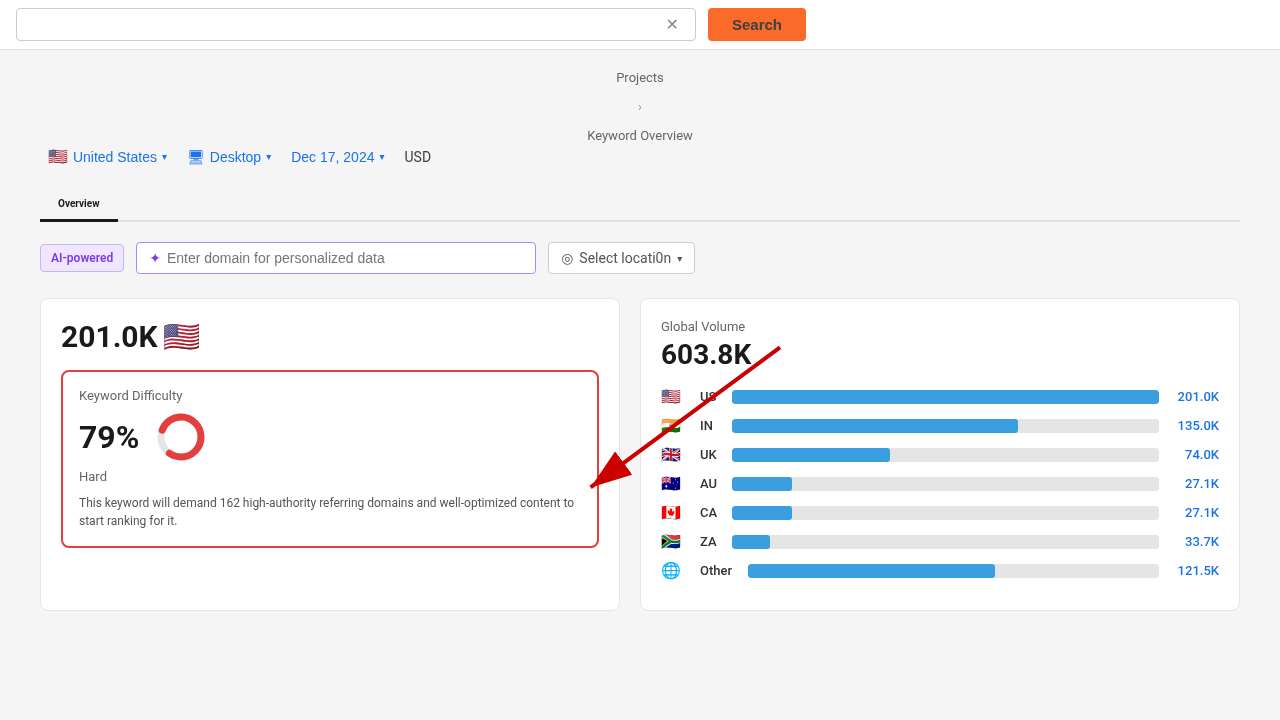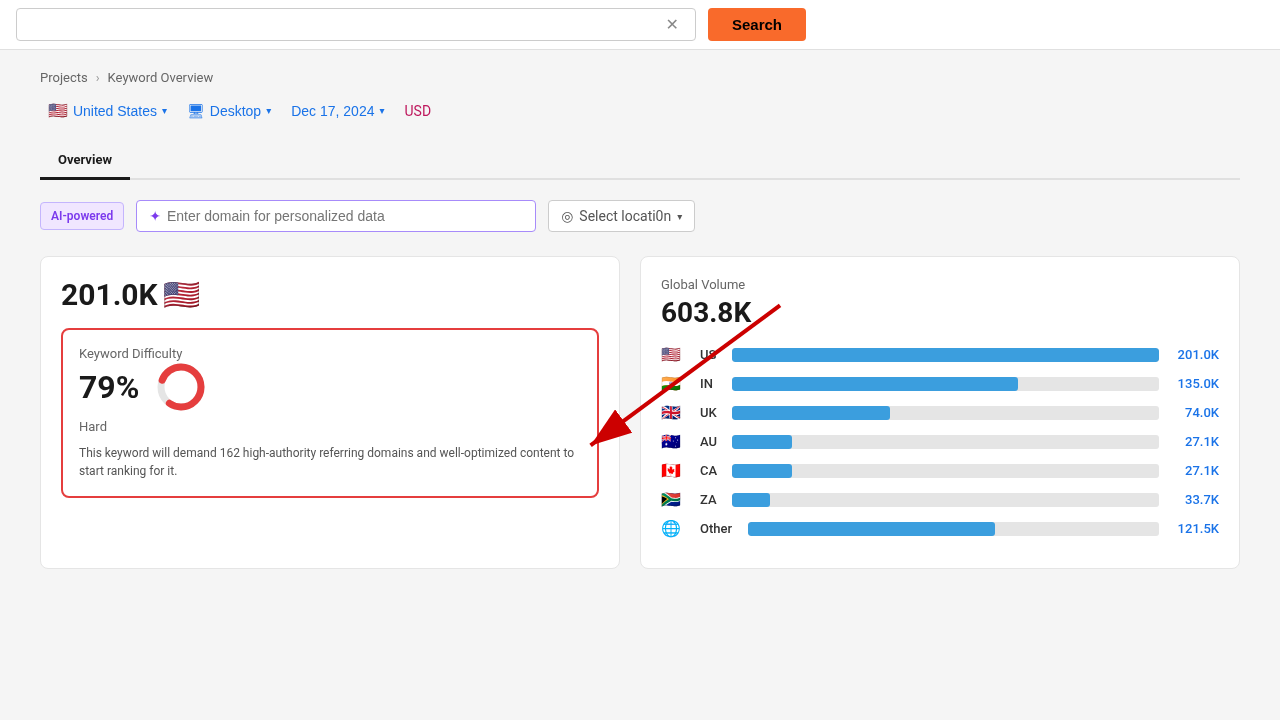--- a/index.html
+++ b/index.html
@@ -41,42 +41,43 @@
       background: none;
       border: none;
       cursor: pointer;
       color: #888;
       font-size: 16px;
       padding: 0 4px;
     }
 
     .search-btn {
       background: #f96a2b;
-      color: #000000;
+      color: #404040;
       border: none;
       border-radius: 4px;
       padding: 8px 24px;
       font-size: 15px;
       font-weight: 600;
       cursor: pointer;
     }
 
     .main-content {
       padding: 20px 40px;
       background: #f5f5f5;
       min-height: calc(100vh - 57px);
     }
 
     .breadcrumb {
       display: flex;
       align-items: center;
-      gap: 8px;
+      gap: 14px;
       color: #666;
       font-size: 13px;
-      margin-bottom: 12px;
+      margin-bottom: 0;
+      flex-direction: column;
     }
 
     .breadcrumb .separator {
       color: #999;
     }
 
     .breadcrumb .current {
       color: #666;
     }
 
@@ -120,36 +121,36 @@
 
     .filter-btn .flag {
       font-size: 16px;
     }
 
     .filter-btn .chevron {
       font-size: 10px;
     }
 
     .currency-label {
-      color: #be185d;
+      color: #404040;
       font-size: 14px;
       padding: 4px 8px;
     }
 
     .tabs {
       display: flex;
       gap: 0;
       border-bottom: 2px solid #e0e0e0;
       margin-bottom: 20px;
     }
 
     .tab {
       padding: 10px 18px;
       cursor: pointer;
-      font-size: 13px;
+      font-size: 10px;
       font-weight: 500;
       color: #555;
       border-bottom: 3px solid transparent;
       margin-bottom: -2px;
     }
 
     .tab.active {
       color: #1a1a1a;
       font-weight: 700;
       border-bottom: 3px solid #1a1a1a;
@@ -254,21 +255,21 @@
     .kd-section {
       border: 2px solid #e53e3e;
       border-radius: 8px;
       padding: 16px;
       margin-top: 4px;
     }
 
     .kd-header {
       font-size: 13px;
       color: #666;
-      margin-bottom: 0;
+      margin-bottom: 8px;
     }
 
     .kd-value-row {
       display: flex;
       align-items: center;
       gap: 16px;
       margin-bottom: 6px;
     }
 
     .kd-percent {

